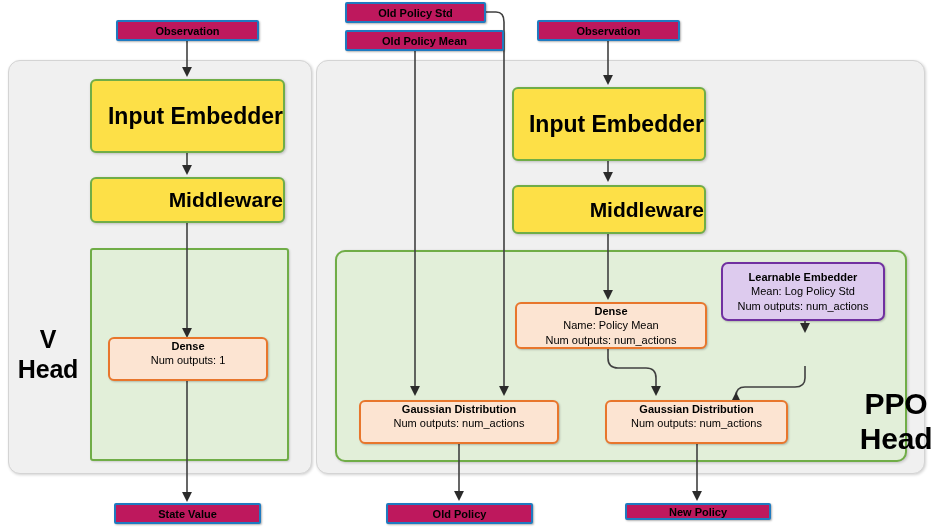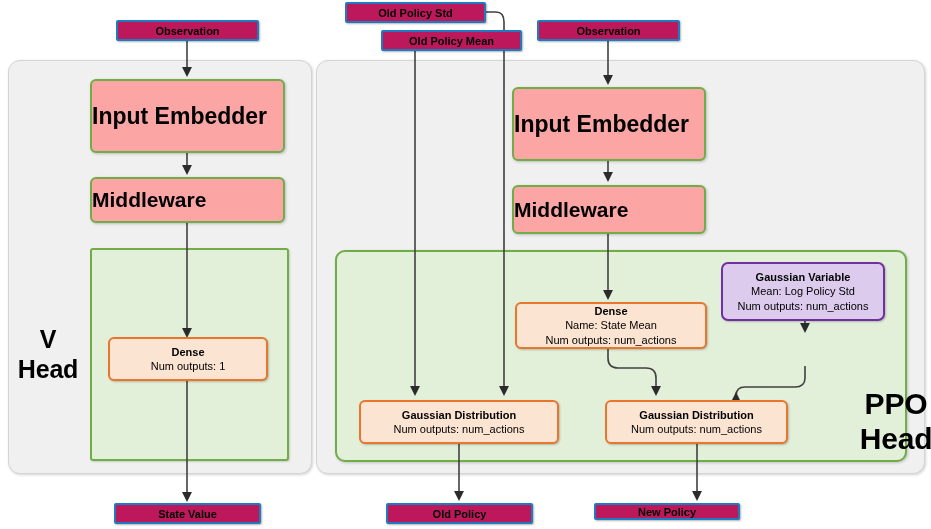--- a/index.html
+++ b/index.html
@@ -69,44 +69,43 @@
     font-size: 11px;
     font-weight: bold;
     color: #000;
     z-index: 7;
     box-sizing: border-box;
   }
 
   
   .node-green {
     position: absolute;
-    background: #fca5a5;
+    background: #fde047;
     border: 2px solid #70ad47;
     border-radius: 6px;
     box-shadow: 1px 1px 3px rgba(0,0,0,0.22);
     display: flex;
     align-items: center;
-    justify-content: flex-start;
+    justify-content: flex-end;
     font-weight: bold;
     color: #000;
     z-index: 6;
     box-sizing: border-box;
   }
 
   
   .node-orange {
     position: absolute;
     background: #fce4d2;
     border: 2px solid #e8762c;
     border-radius: 6px;
     box-shadow: 1px 1px 2px rgba(0,0,0,0.22);
     display: flex;
     flex-direction: column;
     align-items: center;
-    justify-content: center;
     z-index: 6;
     box-sizing: border-box;
     text-align: center;
   }
 
   
   .node-purple {
     position: absolute;
     background: #ddcbee;
     border: 2px solid #7030a0;
@@ -200,33 +199,33 @@
   </div>
 
   <div class="node-blue" style="left:537px; top:20px; width:143px; height:21px;">
     <span>Observation</span>
   </div>
 
   <div class="node-blue" style="left:345px; top:2px; width:141px; height:21px;">
     <span>Old Policy Std</span>
   </div>
 
-  <div class="node-blue" style="left:345px; top:30px; width:141px; height:21px;margin-left:36px;">
+  <div class="node-blue" style="left:345px; top:30px; width:159px; height:21px;">
     <span>Old Policy Mean</span>
   </div>
 
   <div class="node-blue" style="left:386px; top:503px; width:147px; height:21px;">
     <span>Old Policy</span>
   </div>
 
   <div class="node-blue" style="left:114px; top:503px; width:147px; height:21px;">
     <span>State Value</span>
   </div>
 
-  <div class="node-blue" style="left:594px; top:503px; width:146px; height:17px;">
+  <div class="node-blue" style="left:625px; top:503px; width:146px; height:17px;">
     <span>New Policy</span>
   </div>
 
   <div class="node-green" style="left:90px; top:79px; width:195px; height:74px; font-size:23px;">
     <span>Input Embedder</span>
   </div>
 
   <div class="node-green" style="left:90px; top:177px; width:195px; height:46px; font-size:21px;">
     <span>Middleware</span>
   </div>
@@ -239,26 +238,26 @@
   <div class="node-green" style="left:512px; top:87px; width:194px; height:74px; font-size:23px;">
     <span>Input Embedder</span>
   </div>
 
   <div class="node-green" style="left:512px; top:185px; width:194px; height:49px; font-size:21px;">
     <span>Middleware</span>
   </div>
 
   <div class="node-orange" style="left:515px; top:302px; width:192px; height:47px;">
     <div class="ttl">Dense</div>
-    <div class="sub">Name: State Mean</div>
+    <div class="sub">Name: Policy Mean</div>
     <div class="sub">Num outputs: num_actions</div>
   </div>
 
   <div class="node-purple" style="left:721px; top:262px; width:164px; height:59px;">
-    <div class="ttl">Gaussian Variable</div>
+    <div class="ttl">Learnable Embedder</div>
     <div class="sub">Mean: Log Policy Std</div>
     <div class="sub">Num outputs: num_actions</div>
   </div>
 
 
   <div class="node-orange" style="left:359px; top:400px; width:200px; height:44px;">
     <div class="ttl">Gaussian Distribution</div>
     <div class="sub">Num outputs: num_actions</div>
   </div>
 

